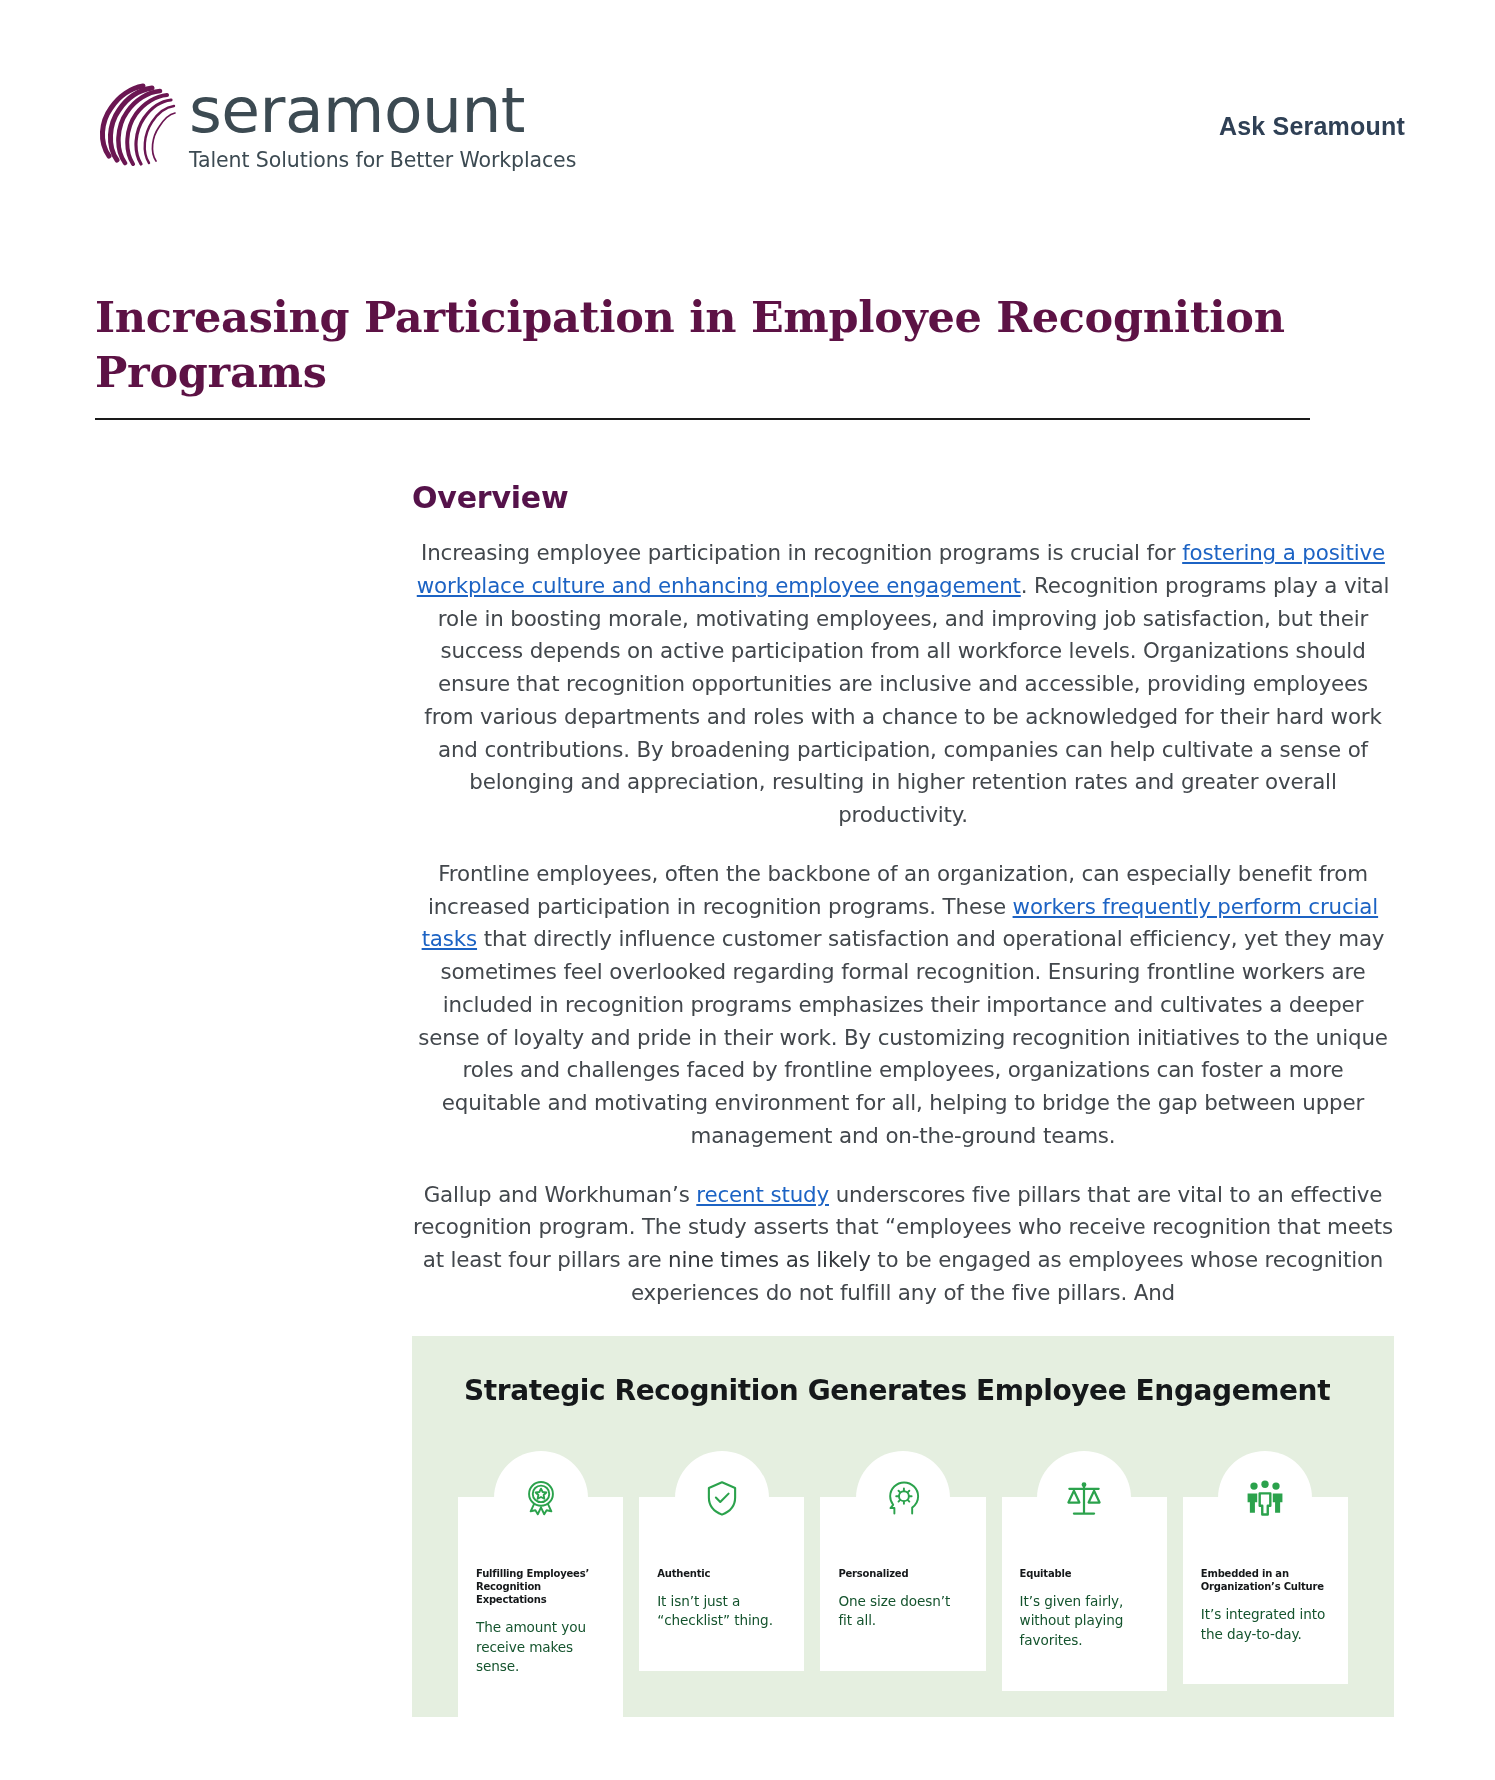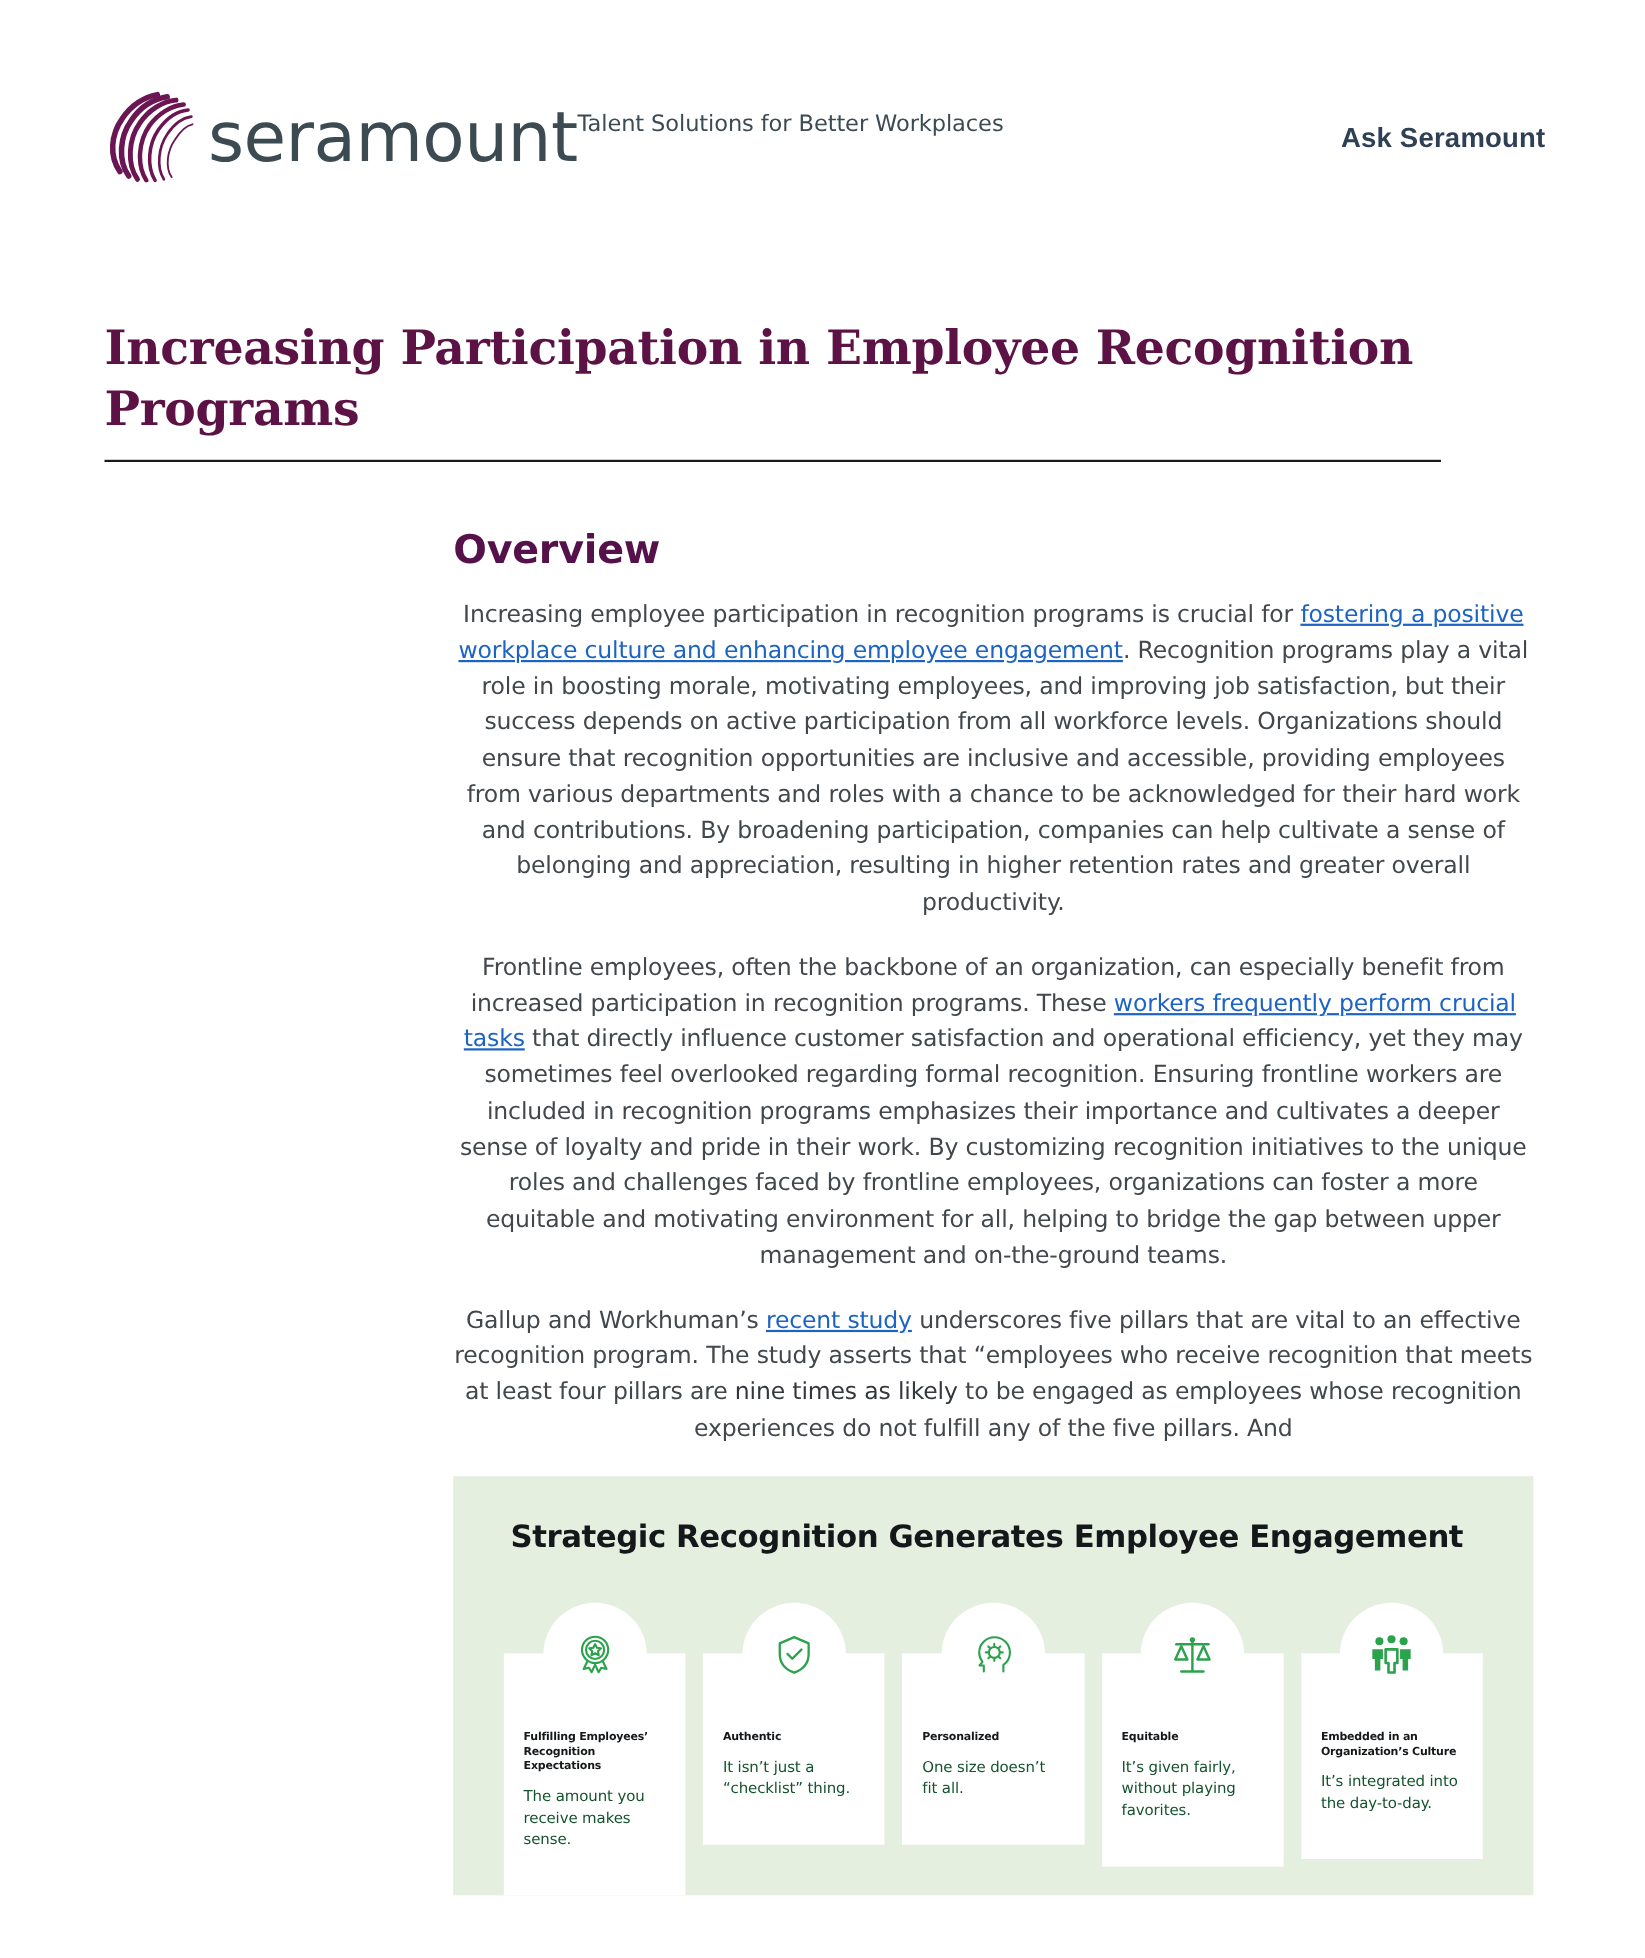--- a/index.html
+++ b/index.html
@@ -41,22 +41,22 @@
     gap: 12px;
   }
   .brand-mark {
     width: 82px;
     height: 86px;
     flex: 0 0 auto;
     margin-top: 2px;
   }
   .brand-text {
     display: flex;
-    margin-top: 16px;
-    text-align: center;
+    flex-direction: column;
+    margin-top: 2px;
   }
   .brand-wordmark {
     font-family: "DejaVu Sans", sans-serif;
     font-size: 63px;
     line-height: 0.98;
     font-weight: 400;
     letter-spacing: -0.5px;
     color: #3c4a52;
   }
   .brand-tagline {
@@ -103,21 +103,21 @@
 
   
   .content {
     position: absolute;
     top: 480px;
     left: 412px;
     width: 982px;
   }
   .section-heading {
     font-family: "DejaVu Sans", sans-serif;
-    font-size: 36px;
+    font-size: 30px;
     font-weight: 700;
     color: #55124a;
     margin: 0 0 22px 0;
     letter-spacing: -0.2px;
   }
   .para {
     font-family: "DejaVu Sans", sans-serif;
     font-size: 21.4px;
     line-height: 1.53;
     color: #42474c;

